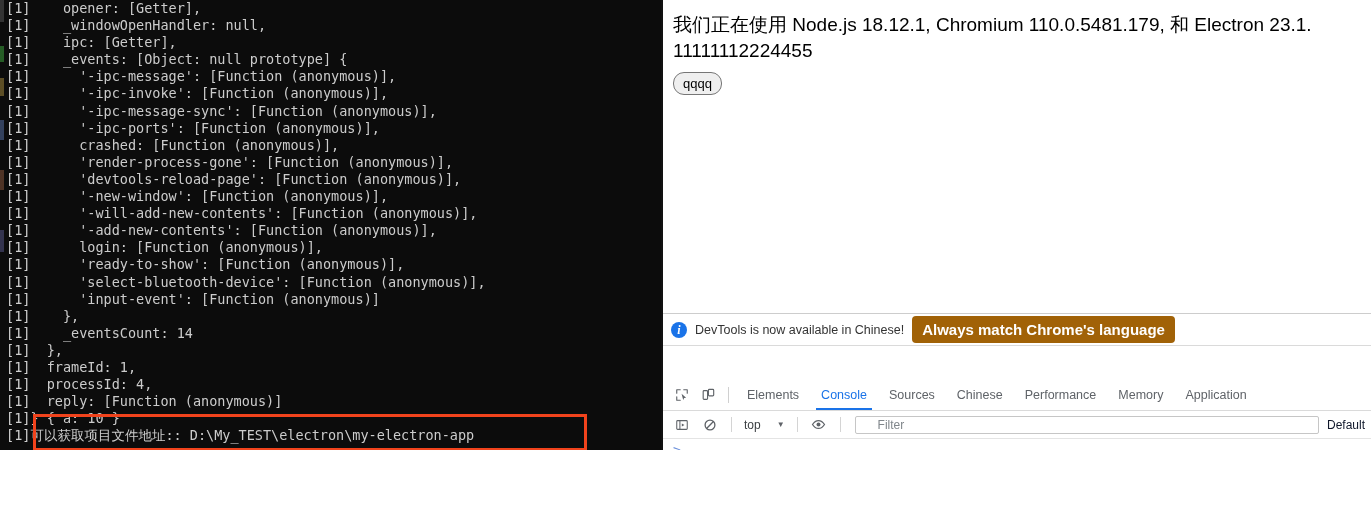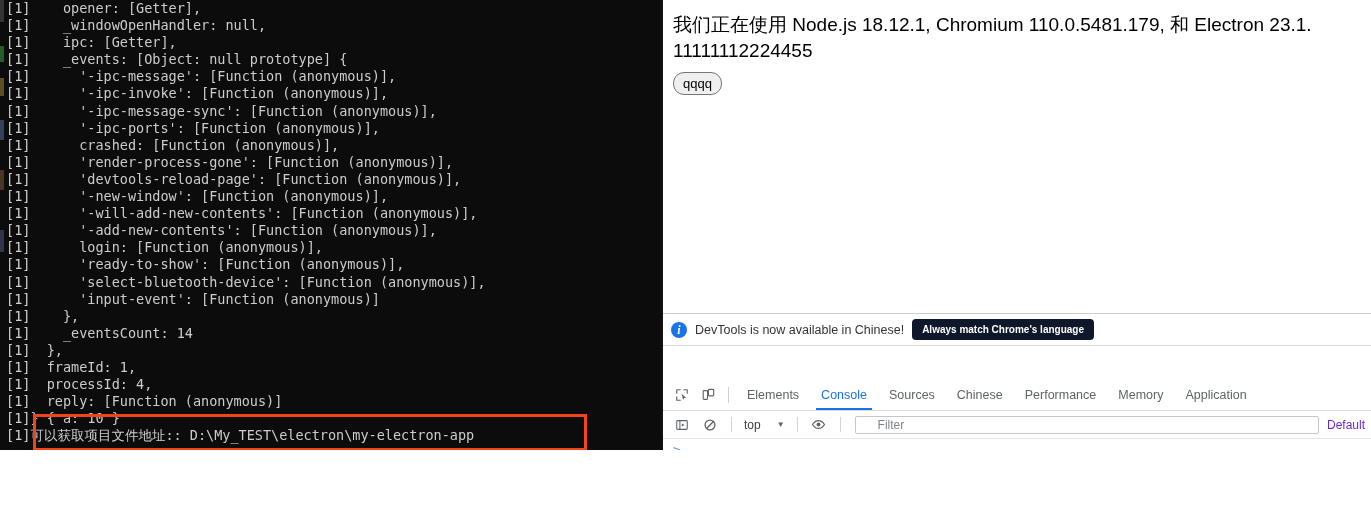--- a/index.html
+++ b/index.html
@@ -190,23 +190,23 @@
     user-select: none;
   }
   .info-text {
     flex: 0 0 auto;
     font-size: 12.5px;
     color: #333333;
     white-space: nowrap;
   }
   .info-btn {
     flex: 0 0 auto;
-    background: #0f172a;
+    background: #a16207;
     color: #ffffff;
-    font-size: 10px;
+    font-size: 15px;
     font-weight: bold;
     border: none;
     border-radius: 4px;
     padding: 5px 10px;
     white-space: nowrap;
     cursor: pointer;
     font-family: "Liberation Sans", sans-serif;
   }
 
   
@@ -307,21 +307,21 @@
     font-size: 12px;
     color: #202124;
     padding: 0 22px;
     box-sizing: border-box;
     outline: none;
   }
   .filter-input::placeholder { color: #80868b; }
   .levels {
     flex: 0 0 auto;
     font-size: 12px;
-    color: #6d28d9;
+    color: #0f172a;
     padding-right: 6px;
     white-space: nowrap;
     cursor: pointer;
   }
 
   
   .console-body {
     position: relative;
     height: 100px;
     background: #ffffff;

